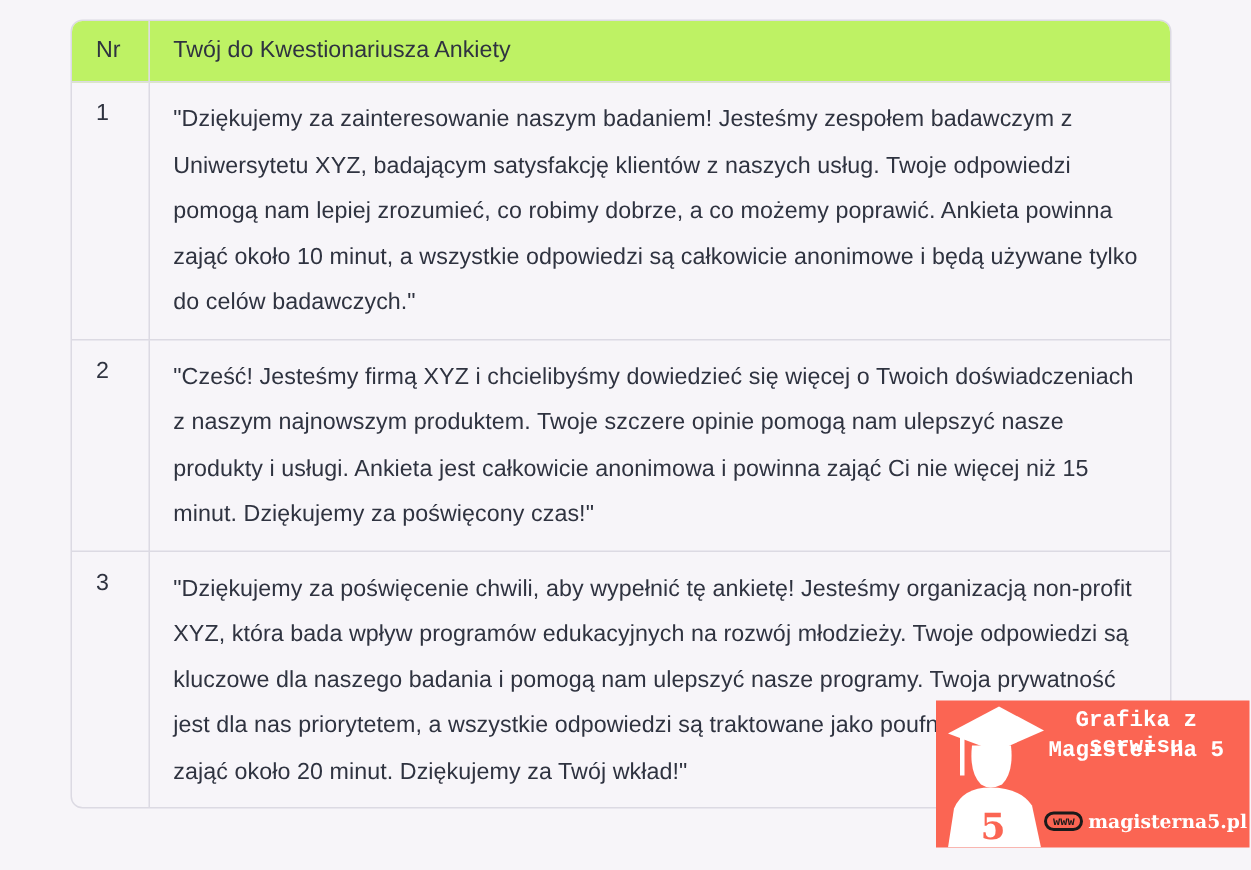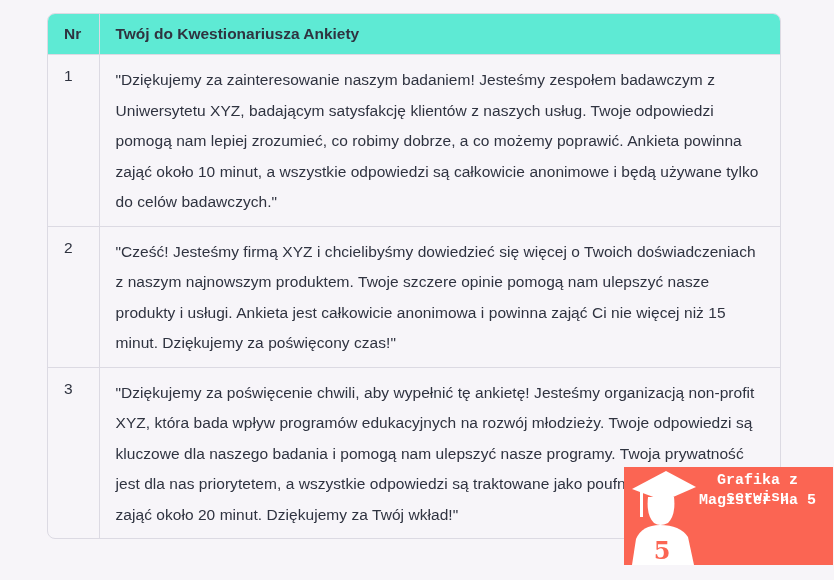--- a/index.html
+++ b/index.html
@@ -14,21 +14,21 @@
     border:1px solid #dcdae3; border-radius:8px; overflow:hidden;
     background:#f7f5f9;
   }
   table { border-collapse:collapse; width:100%; }
   th, td {
     text-align:left; vertical-align:top;
     border-bottom:1px solid #dcdae3;
     font-size:15.5px;
   }
   tr:last-child td { border-bottom:none; }
-  th { font-weight:bold; height:40px; padding:0; vertical-align:middle; background:#5eead4; }
+  th { font-weight:normal; height:40px; padding:0; vertical-align:middle; background:#bef264; }
   th.nr, td.nr { width:51px; border-right:1px solid #dcdae3; padding-left:16px; box-sizing:border-box; }
   th.txt { padding-left:16px; }
   td.nr { padding-top:12px; }
   td.txt { padding:10px 16px 8px 16px; line-height:30.5px; letter-spacing:0.05px; }
   .watermark {
     position:absolute; left:624px; top:467px; width:209px; height:98px;
     background:#fb6553; overflow:hidden;
   }
   .wm-line1, .wm-line2 {
     position:absolute; right:8px; color:#fff; font-weight:bold; font-size:15px;
@@ -77,13 +77,17 @@
 <div class="watermark">
   <svg class="wm-figure" width="80" height="98" viewBox="0 0 80 98">
     <polygon points="8,22 42,4 72,20 40,34" fill="#fff"></polygon>
     <rect x="16" y="24" width="3" height="26" fill="#fff"></rect>
     <path d="M24,30 Q22,48 30,56 Q36,60 44,56 Q52,48 50,30 Z" fill="#fff"></path>
     <path d="M8,98 L12,72 Q18,58 36,58 Q56,58 64,70 L70,98 Z" fill="#fff"></path>
     <text x="38" y="92" font-family="DejaVu Serif, serif" font-weight="bold" font-size="24" fill="#fb6553" text-anchor="middle">5</text>
   </svg>
   <div class="wm-line1">Grafika z serwisu</div>
   <div class="wm-line2">Magister na 5</div>
+  <div class="wm-url">
+    <span class="wm-www">www</span>
+    <span>magisterna5.pl</span>
+  </div>
 </div>
 
 </body></html>

